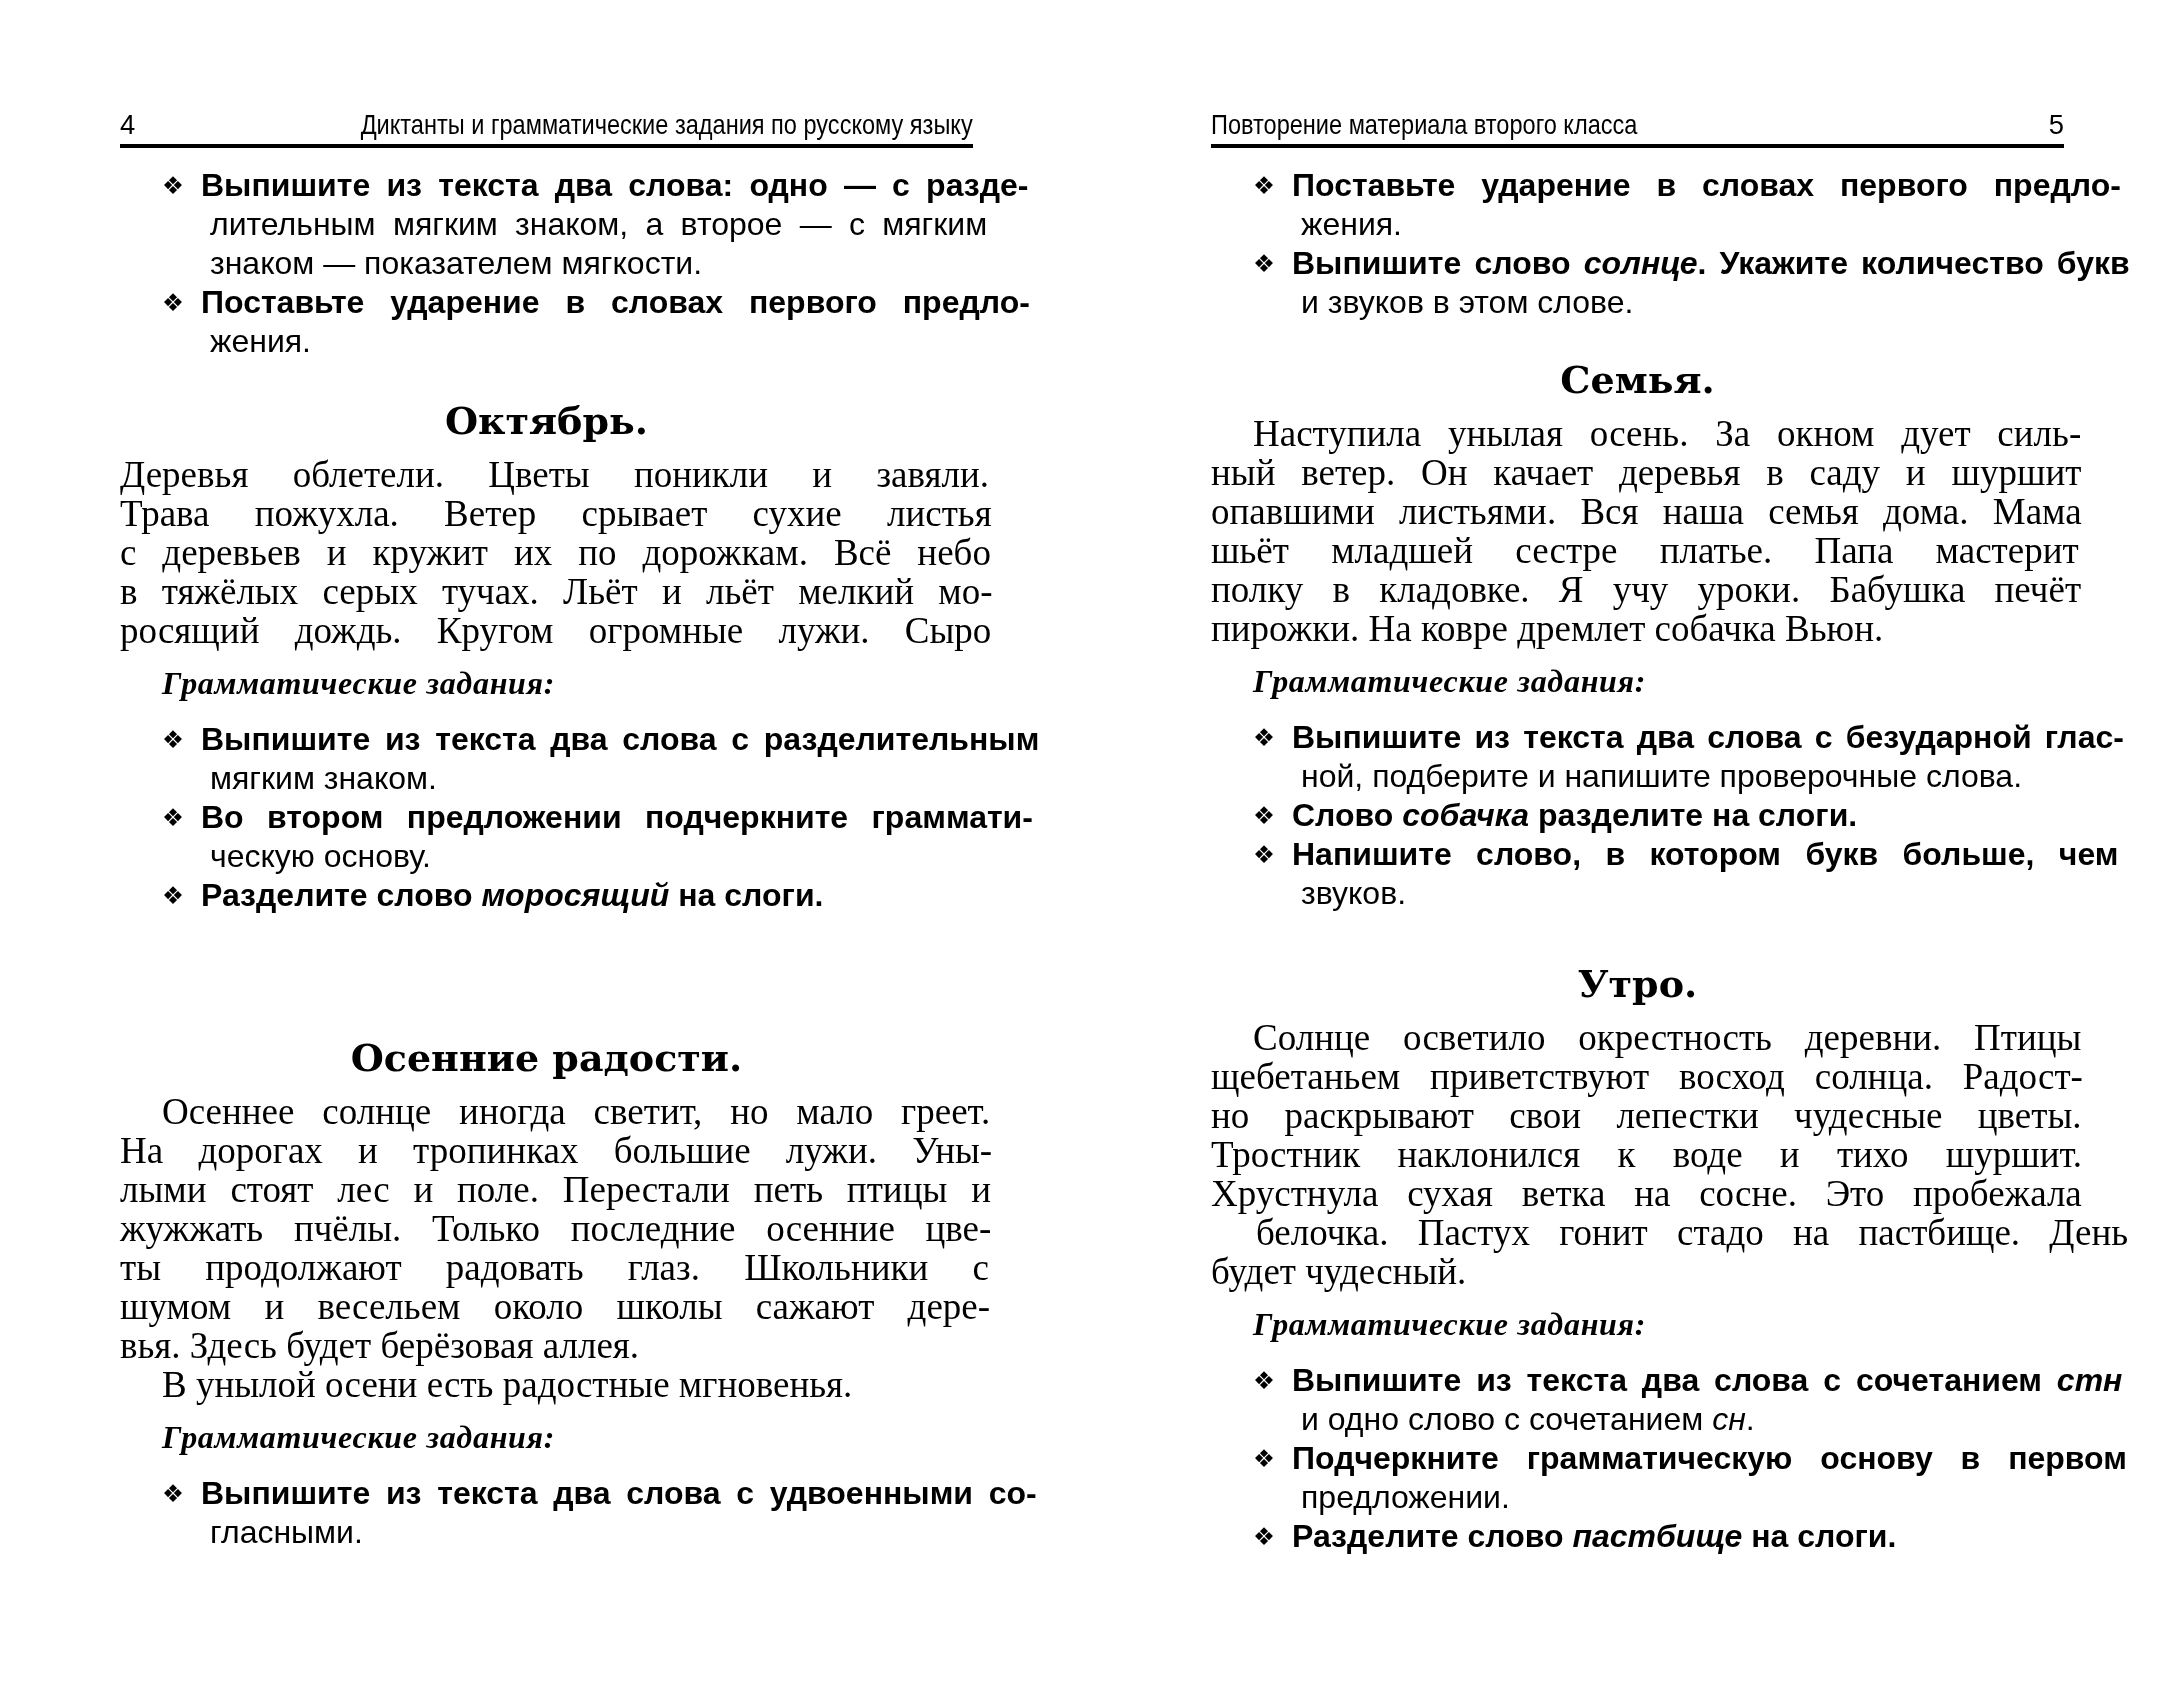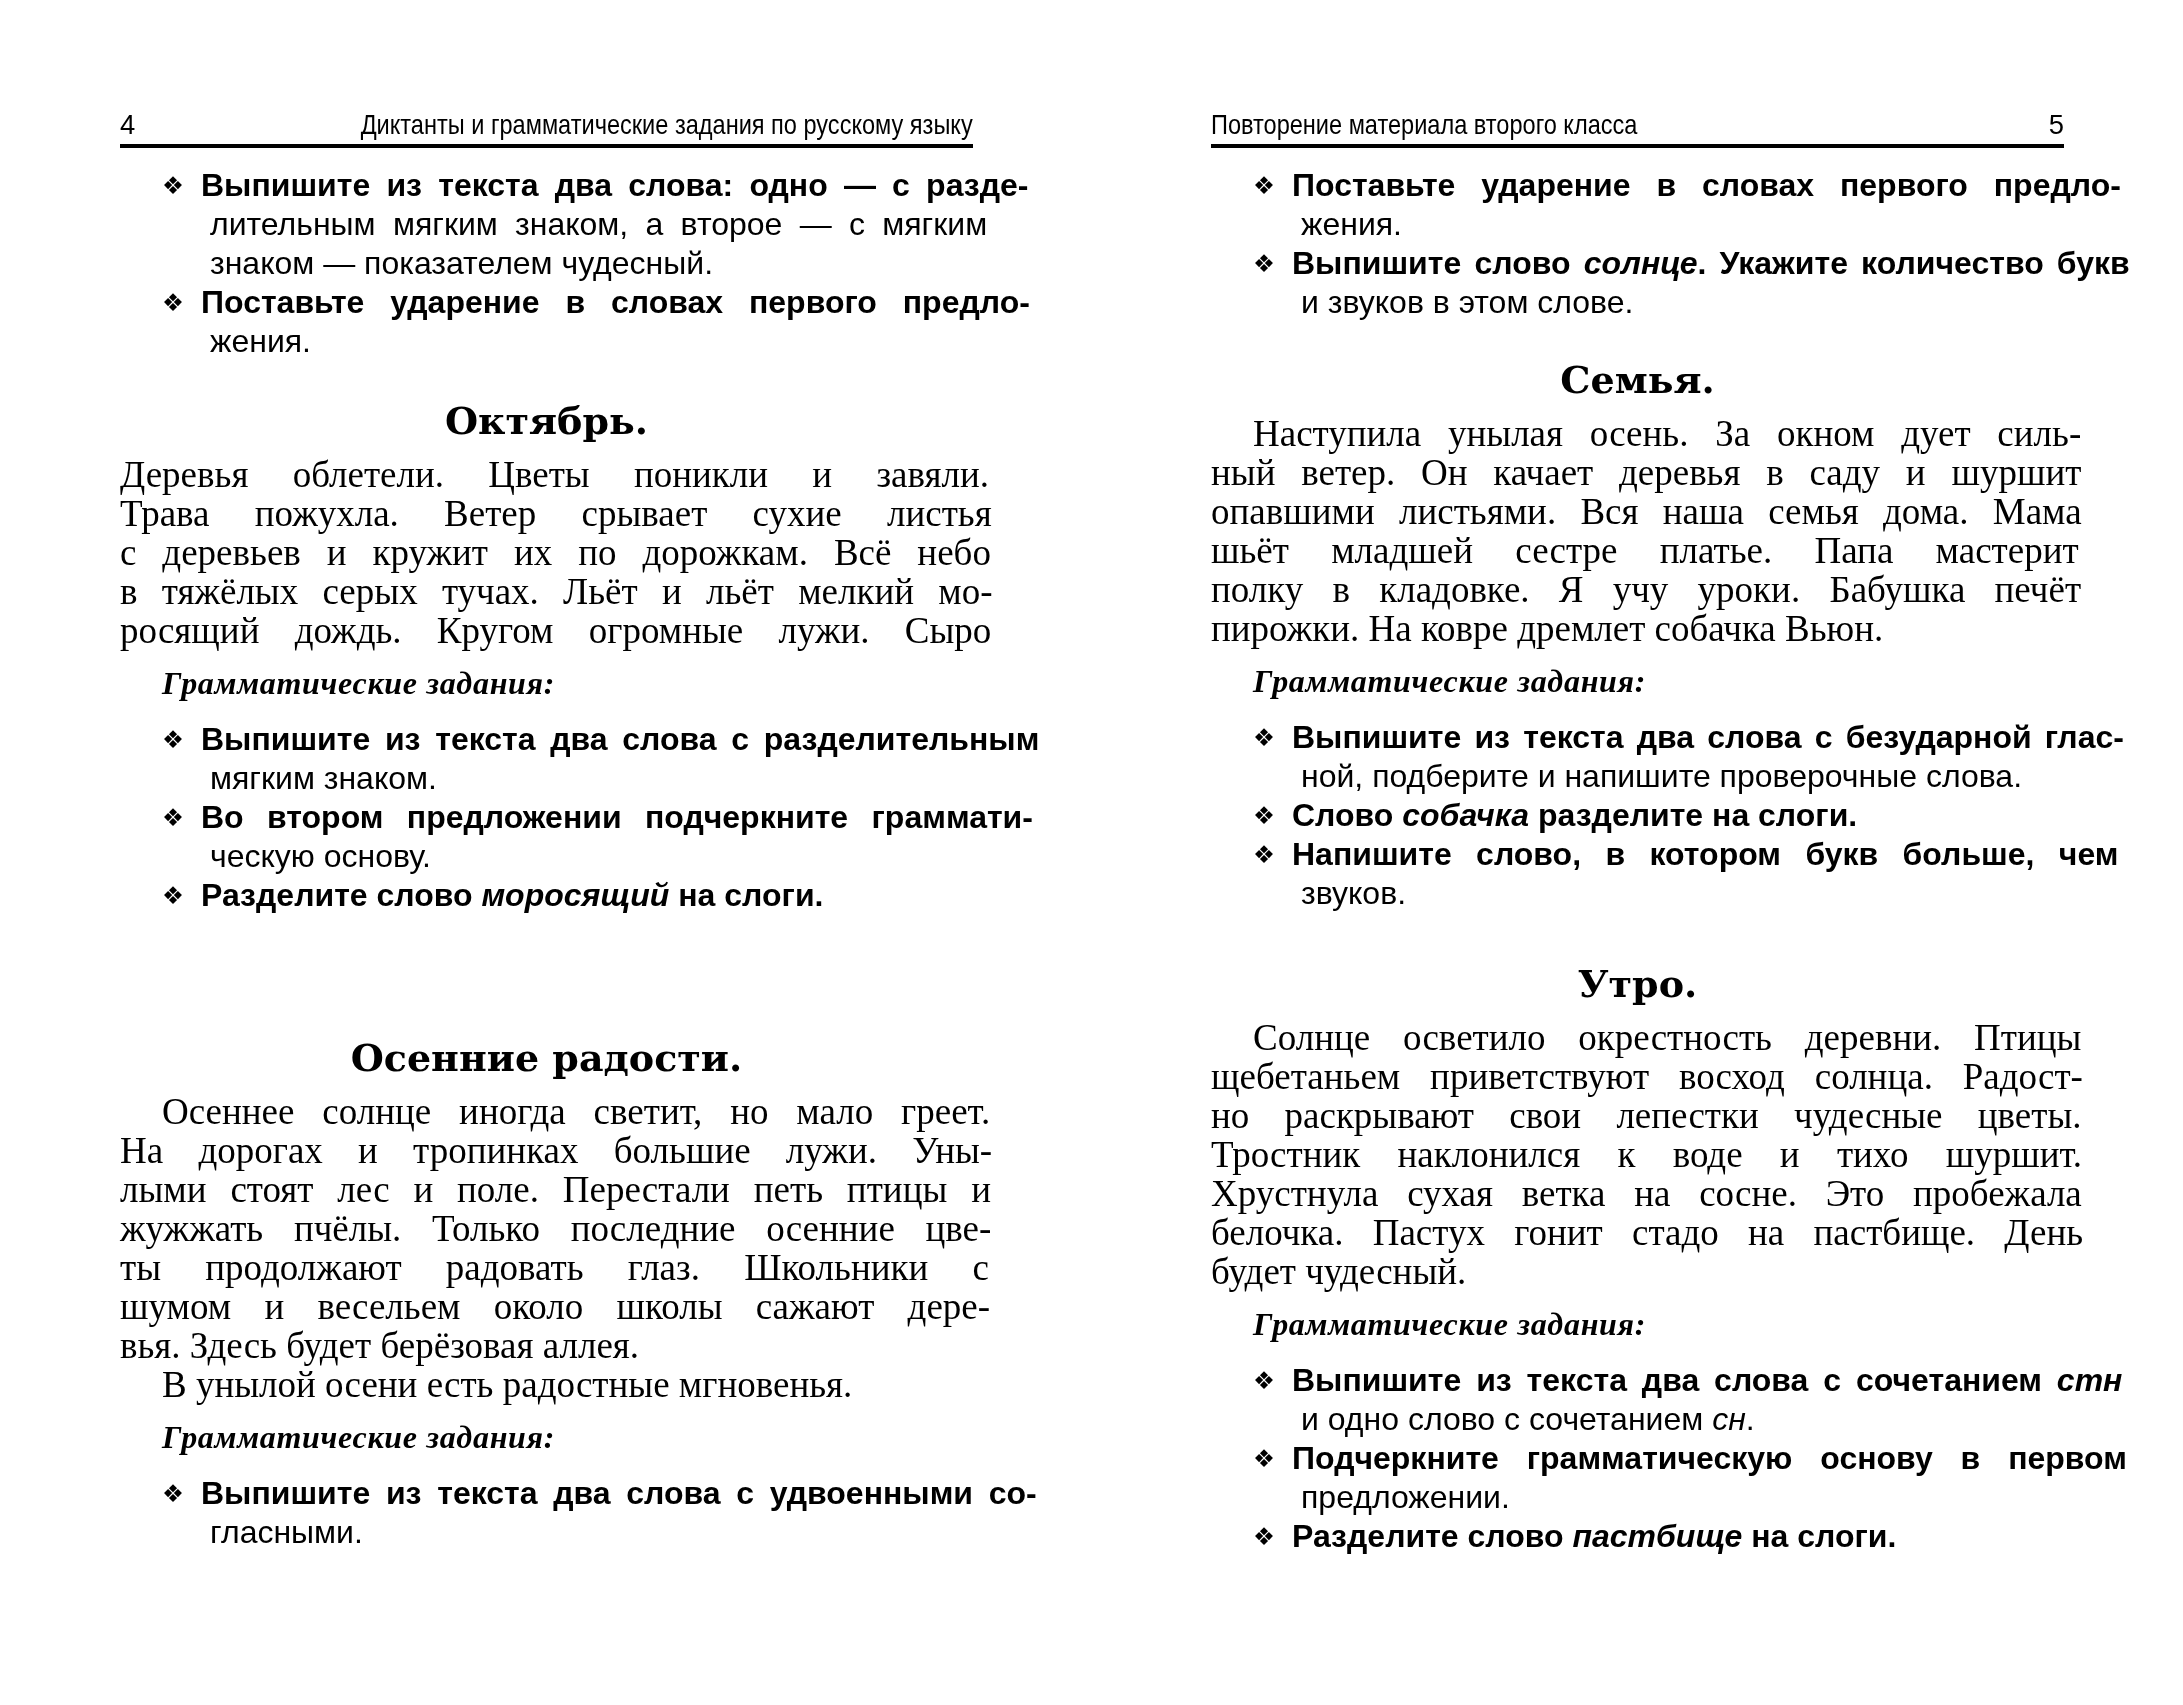--- a/index.html
+++ b/index.html
@@ -34,21 +34,21 @@
 <div class="page" id="page-left">
   <div class="running-head">
     <span>4</span>
     <span class="title">Диктанты и грамматические задания по русскому языку</span>
   </div>
   <div class="rule"></div>
   <div class="block" style="top: 166px;">
       <div>
         <div class="line sans bullet-line first"><span class="fit" style="word-spacing: 7.3px;">Выпишите из текста два слова: одно — с разде-</span><span class="bullet-glyph">❖</span></div>
         <div class="line sans bullet-line cont"><span class="fit" style="word-spacing: 8.4px;">лительным мягким знаком, а второе — с мягким</span></div>
-        <div class="line sans bullet-line cont"><span class="fit">знаком — показателем чудесный.</span></div>
+        <div class="line sans bullet-line cont"><span class="fit">знаком — показателем мягкости.</span></div>
       </div>
       <div>
         <div class="line sans bullet-line first"><span class="fit" style="word-spacing: 17px;">Поставьте ударение в словах первого предло-</span><span class="bullet-glyph">❖</span></div>
         <div class="line sans bullet-line cont"><span class="fit">жения.</span></div>
       </div>
     </div>
   <div class="block" style="top: 395px;">
       <div class="heading">Октябрь.</div>
       <div style="height: 8.7px;"></div>
       <div>
@@ -146,21 +146,21 @@
     </div>
   <div class="block" style="top: 958px;">
       <div class="heading">Утро.</div>
       <div style="height: 8.7px;"></div>
       <div>
         <div class="line serif indent-first"><span class="fit" style="word-spacing: 23.6px;">Солнце осветило окрестность деревни. Птицы</span></div>
         <div class="line serif"><span class="fit" style="word-spacing: 20.6px;">щебетаньем приветствуют восход солнца. Радост-</span></div>
         <div class="line serif"><span class="fit" style="word-spacing: 26px;">но раскрывают свои лепестки чудесные цветы.</span></div>
         <div class="line serif"><span class="fit" style="word-spacing: 28px;">Тростник наклонился к воде и тихо шуршит.</span></div>
         <div class="line serif"><span class="fit" style="word-spacing: 19.5px;">Хрустнула сухая ветка на сосне. Это пробежала</span></div>
-        <div class="line serif"><span class="fit" style="word-spacing: 20px;">белочка. Пастух гонит стадо на пастбище. День</span></div>
+        <div class="line serif"><span class="fit" style="word-spacing: 20px; margin-left: 45px;">белочка. Пастух гонит стадо на пастбище. День</span></div>
         <div class="line serif"><span class="fit">будет чудесный.</span></div>
       </div>
       <div style="height: 14.4px;"></div>
       <div class="gram">Грамматические задания:</div>
       <div style="height: 17.3px;"></div>
       <div>
         <div>
           <div class="line sans bullet-line first"><span class="fit" style="word-spacing: 6px;">Выпишите из текста два слова с сочетанием <em class="it">стн</em></span><span class="bullet-glyph">❖</span></div>
           <div class="line sans bullet-line cont"><span class="fit">и одно слово с сочетанием <em class="it">сн</em>.</span></div>
         </div>

